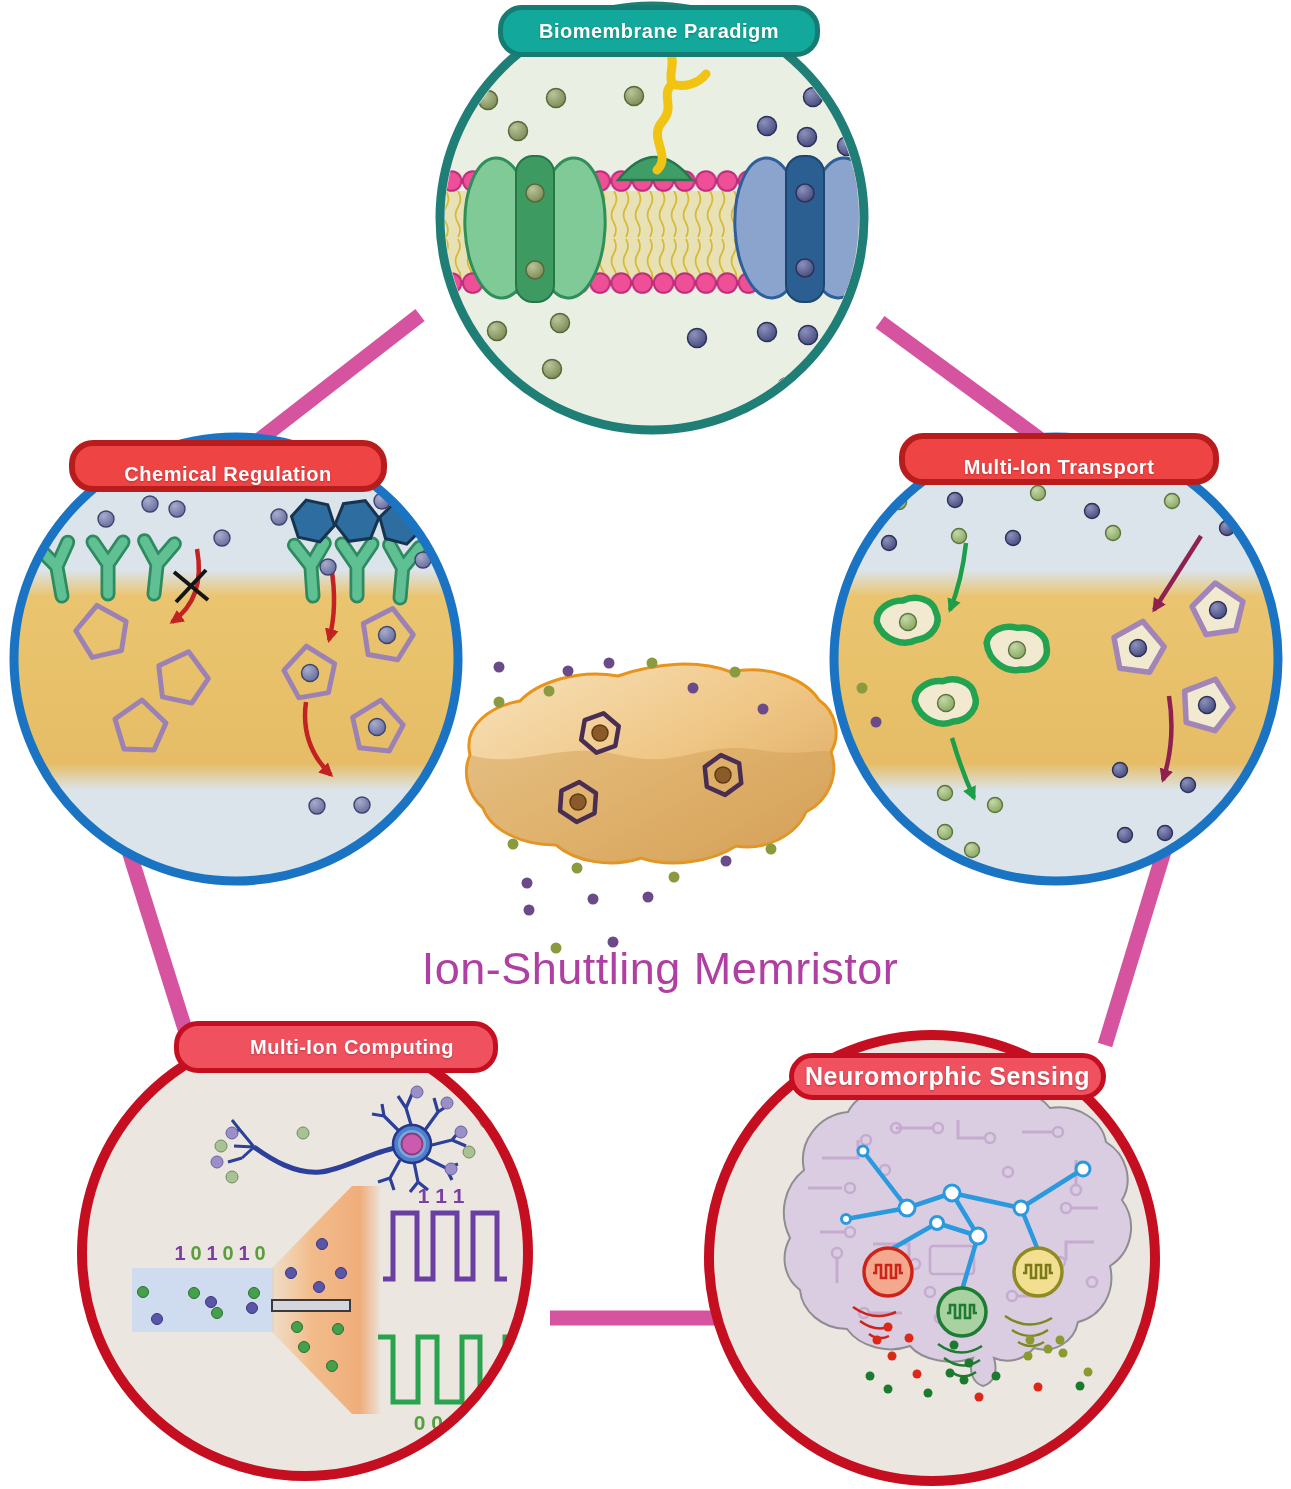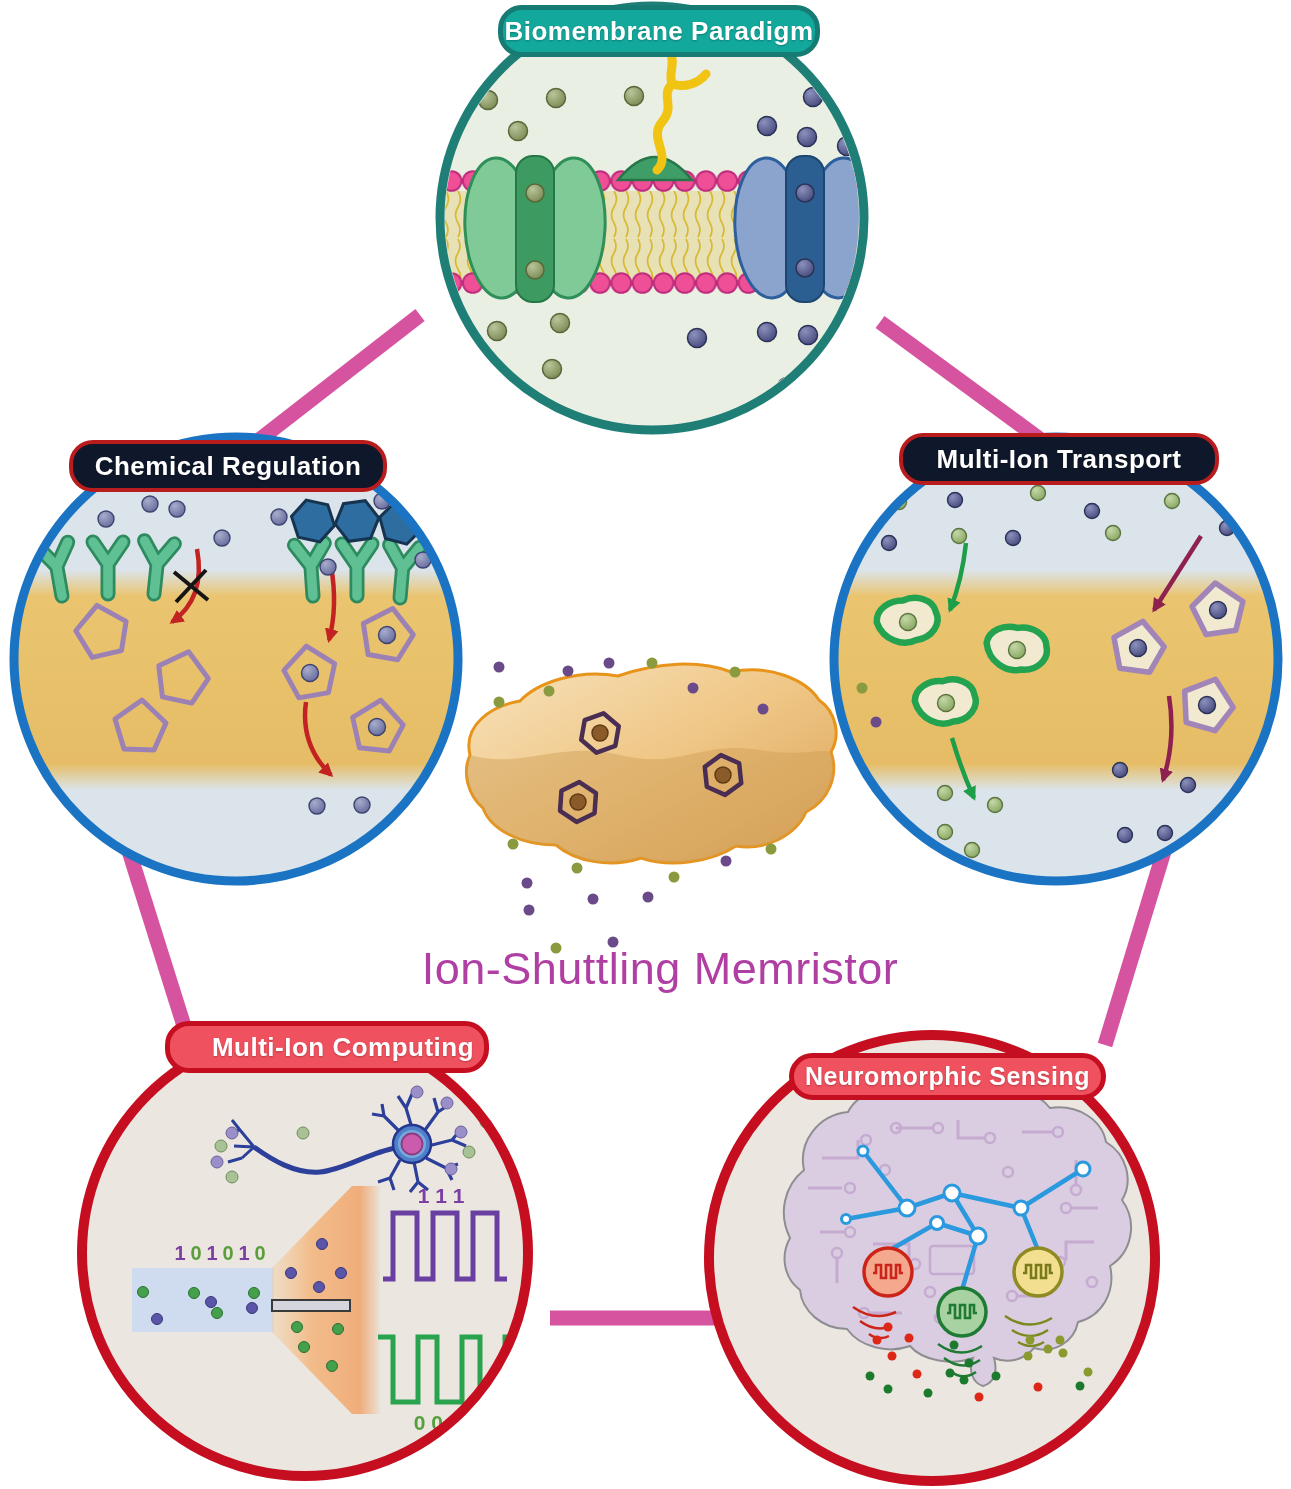--- a/index.html
+++ b/index.html
@@ -1,28 +1,28 @@
 <!DOCTYPE html>
 <html><head>
 <meta charset="utf-8">
 <style>
   html,body{margin:0;padding:0;background:#ffffff;}
   .canvas{position:relative;width:1291px;height:1489px;background:#ffffff;overflow:hidden;
           font-family:"Liberation Sans",sans-serif;}
   .canvas svg{position:absolute;left:0;top:0;}
   .banner{position:absolute;box-sizing:border-box;border-radius:24px;color:#fff;font-weight:bold;
-          font-size:26px;display:flex;align-items:center;justify-content:center;
+          font-size:20px;display:flex;align-items:center;justify-content:center;
           text-shadow:0 1px 2px rgba(0,0,0,.25);letter-spacing:.5px;}
   .banner.teal{background:#12a89b;border:5px solid #167c73;}
-  .banner.blue{background:#0f172a;border:4px solid #b91c1c;}
+  .banner.blue{background:#ef4444;border:6px solid #b91c1c;align-items:flex-end;}
   .banner.red {background:#f0515f;border:5px solid #c50f20;}
   .b-top{left:498px;top:5px;width:322px;height:52px;}
   .b-left{left:69px;top:440px;width:318px;height:52px;}
   .b-right{left:899px;top:433px;width:320px;height:52px;}
-  .b-bl{left:165px;top:1021px;width:324px;height:52px;padding-left:32px;}
+  .b-bl{left:174px;top:1021px;width:324px;height:52px;padding-left:32px;}
   .b-br{left:789px;top:1021px;width:317px;height:47px;font-size:25px;margin-top:32px;}
   .center-title{position:absolute;left:315px;top:943px;width:690px;text-align:center;
                 font-size:45px;font-weight:normal;color:#b03fa3;letter-spacing:.5px;}
   svg text{font-family:"Liberation Sans",sans-serif;font-weight:bold;}
 </style>
 </head>
 <body>
 
 <div class="canvas">
 

